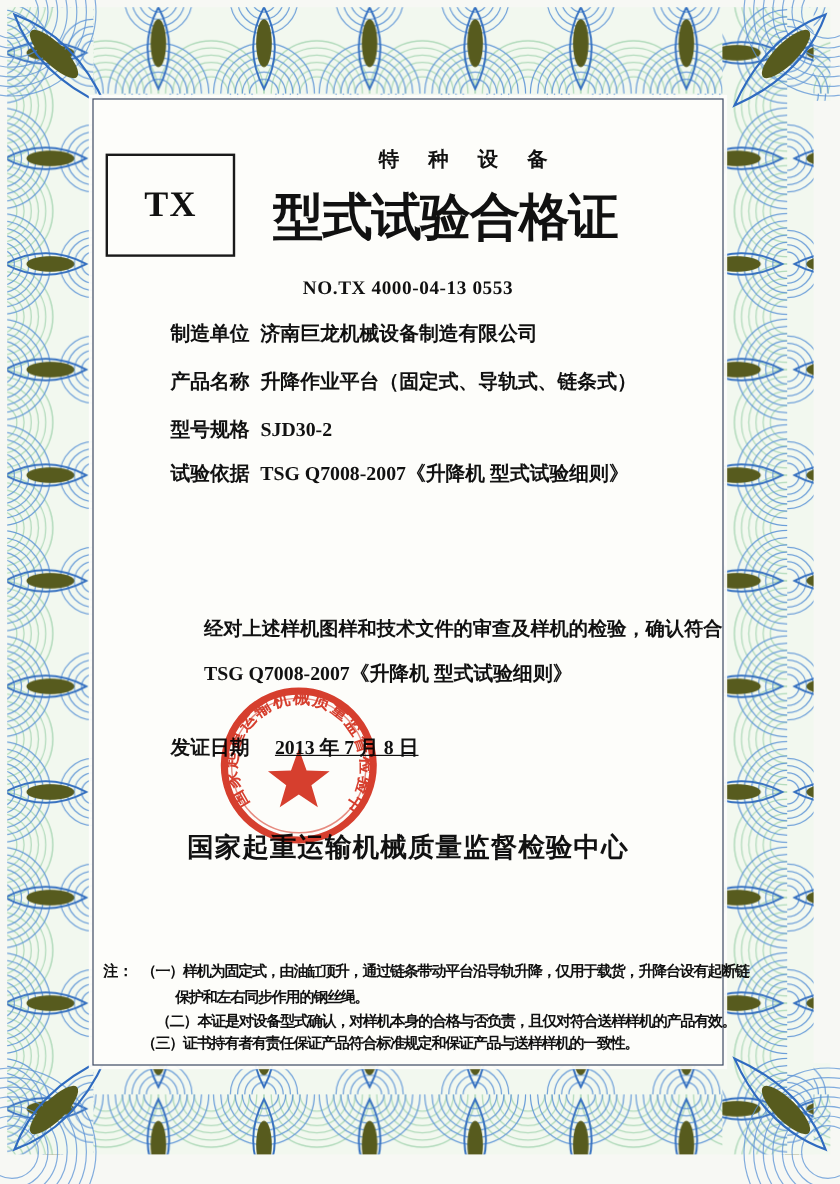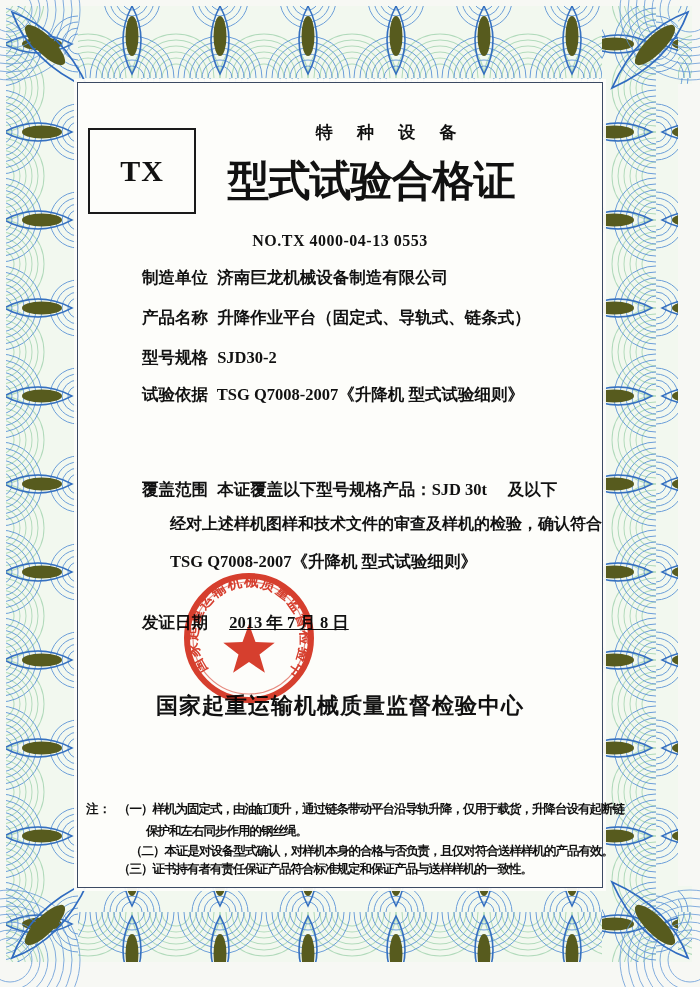--- a/index.html
+++ b/index.html
@@ -160,24 +160,20 @@
     </div>
     <div class="row r3">
       <span class="flabel">型号规格</span>
       <span class="fvalue">SJD30-2</span>
     </div>
     <div class="row r4">
       <span class="flabel">试验依据</span>
       <span class="fvalue">TSG Q7008-2007《升降机 型式试验细则》</span>
     </div>
 
-    <div class="row rcov">
-      <span class="flabel">覆盖范围</span>
-      <span class="fvalue">本证覆盖以下型号规格产品：SJD 30t　 及以下</span>
-    </div>
     <div class="cov2">经对上述样机图样和技术文件的审查及样机的检验，确认符合</div>
     <div class="cov3">TSG Q7008-2007《升降机 型式试验细则》</div>
 
     <div class="row rdate">
       <span class="flabel">发证日期</span>
       <span class="fvalue">2013 年 7 月 8 日</span>
     </div>
 
     <svg class="seal-svg" viewBox="0 0 142 142" xmlns="http://www.w3.org/2000/svg">
       <defs>

